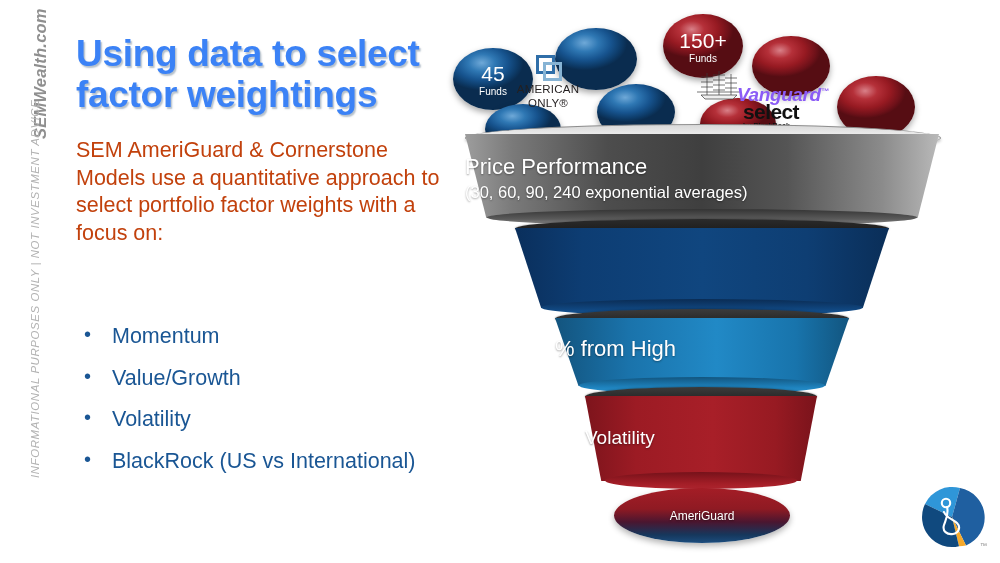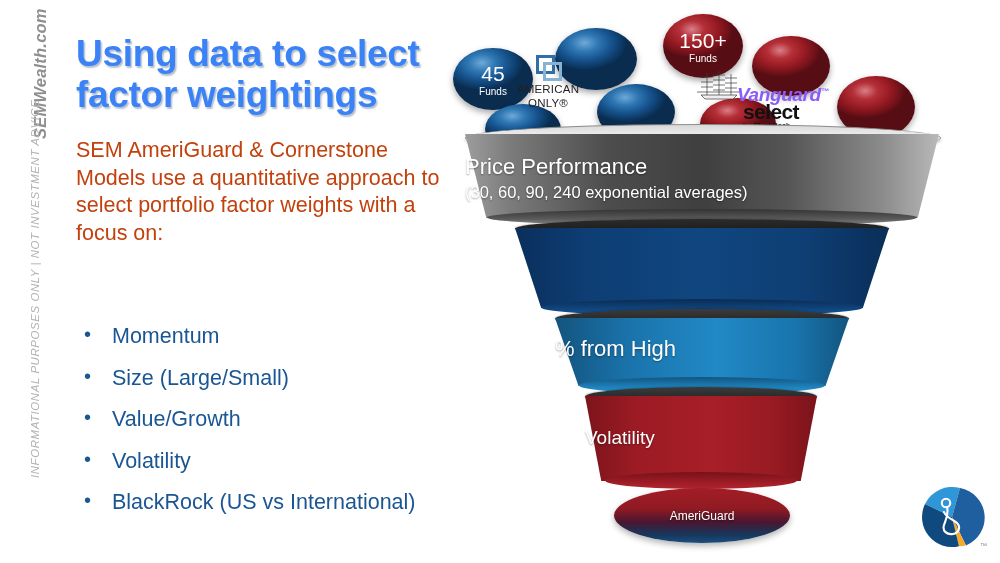--- a/index.html
+++ b/index.html
@@ -126,21 +126,20 @@
   <div class="vrail">
     <div class="vtxt" id="brandrail">SEMWealth.com</div>
     <div class="vtxt" id="discrail">INFORMATIONAL PURPOSES ONLY | NOT INVESTMENT ADVICE</div>
   </div>
 
   <div id="title">Using data to select factor weightings</div>
   <div id="lede">SEM AmeriGuard &amp; Cornerstone Models use a quantitative approach to select portfolio factor weights with a focus on:</div>
 
   <ul id="bullets">
     <li>Momentum</li>
-    <li>Size (Large/Small)</li>
     <li>Value/Growth</li>
     <li>Volatility</li>
     <li>BlackRock (US vs International)</li>
   </ul>
 
   <div id="funnel">
 
     <div class="sphere sp-blue" style="left:8px;top:48px;width:80px;height:62px;">
       <span class="lbl">
         <span class="n">45</span>

